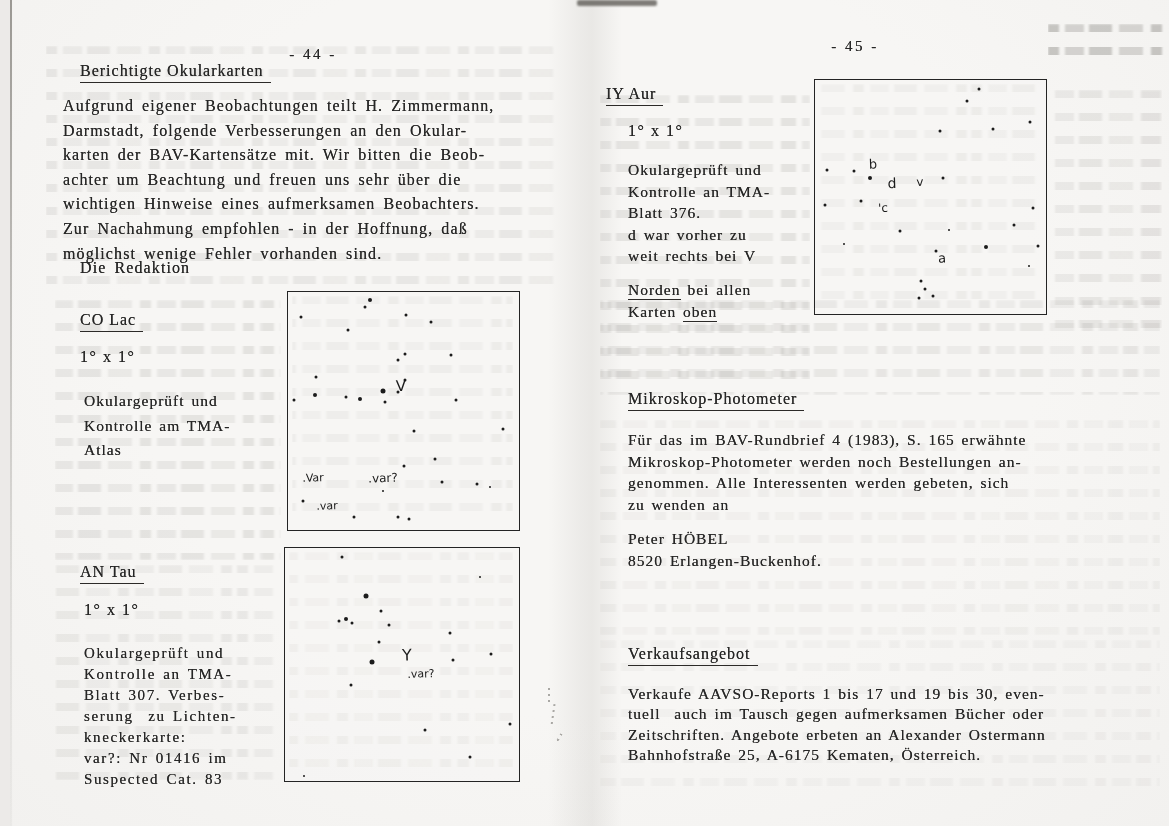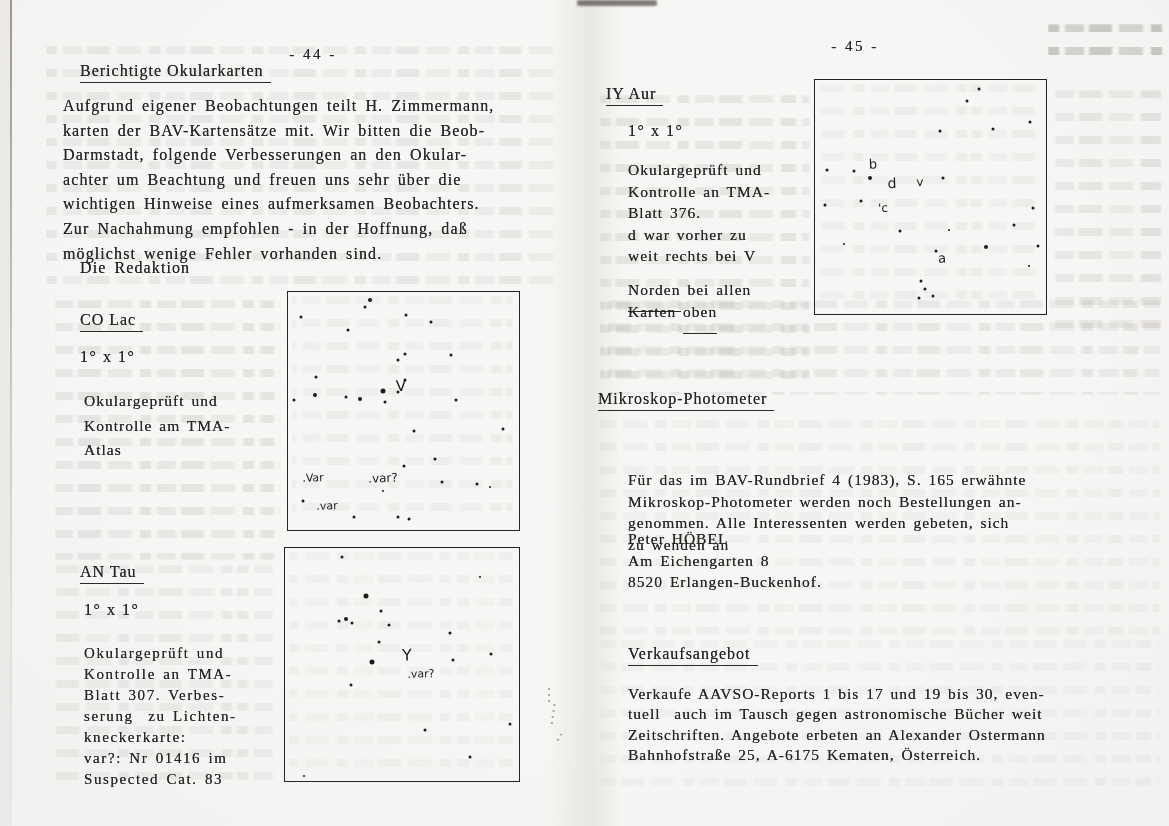--- a/index.html
+++ b/index.html
@@ -35,21 +35,21 @@
   }
 
   .tw{position:absolute;color:#262626;text-shadow:0 0 .45px rgba(45,43,40,.85);}
   .tline{white-space:pre;}
   .pagenum{font-size:15px;letter-spacing:2.5px;text-align:center;}
   .head{display:inline-block;border-bottom:1.4px solid #2c2a28;padding:0 7px 2px 0;
         font-size:16px;letter-spacing:1px;}
   .intro{font-size:16px;line-height:24.6px;letter-spacing:1.1px;word-spacing:3px;}
   .note{font-size:15.5px;letter-spacing:1px;word-spacing:2px;font-family:Liberation Serif, serif;}
   .size-line{font-size:16px;letter-spacing:1.5px;}
-  .u{border-bottom:1.4px solid #2c2a28;padding-bottom:13px;}
+  .u{border-bottom:1.4px solid #2c2a28;padding-bottom:1px;}
 
   .chartbox{position:absolute;border:1.6px solid #242424;background:rgba(255,255,255,.08);}
   .star{position:absolute;background:#1c1c1c;border-radius:50%;transform:translate(-50%,-50%);}
   .starlabel{position:absolute;font-family:"DejaVu Sans",sans-serif;color:#1b1b1b;
              transform:translate(-50%,-50%) rotate(-2deg);white-space:pre;}
 </style>
 </head>
 <body>
 
 <div class="paper"></div>
@@ -74,22 +74,22 @@
 <div class="ghost" style="left:1048px;top:24px;width:118px;height:46px;opacity:.32;"></div>
 
 <div class="tw pagenum" style="left:258px;top:46px;width:110px;">- 44 -</div>
 
 <div class="tw" style="left:80px;top:62px;">
   <span class="head">Berichtigte Okularkarten</span>
 </div>
 
 <div class="tw intro" style="left:63px;top:94px;width:500px;">
     <div class="tline">Aufgrund eigener Beobachtungen teilt H. Zimmermann,</div>
+    <div class="tline">Darmstadt, folgende Verbesserungen an den Okular-</div>
     <div class="tline">karten der BAV-Kartensätze mit. Wir bitten die Beob-</div>
-    <div class="tline">Darmstadt, folgende Verbesserungen an den Okular-</div>
     <div class="tline">achter um Beachtung und freuen uns sehr über die</div>
     <div class="tline">wichtigen Hinweise eines aufmerksamen Beobachters.</div>
     <div class="tline">Zur Nachahmung empfohlen - in der Hoffnung, daß</div>
     <div class="tline">möglichst wenige Fehler vorhanden sind.</div>
   </div>
 
 <div class="tw intro" style="left:80px;top:256px;">Die Redaktion</div>
 
 <div class="tw" style="left:80px;top:311px;">
   <span class="head">CO Lac</span>
@@ -220,36 +220,35 @@
     <span class="star" style="left: 47.5%; top: 89.5%; width: 3px; height: 3px;"></span>
     <span class="star" style="left: 45%; top: 93%; width: 3px; height: 3px;"></span>
     <span class="star" style="left: 51%; top: 92.5%; width: 3px; height: 3px;"></span>
     <span class="starlabel" style="left: 25%; top: 36%; font-size: 13px;">b</span>
     <span class="starlabel" style="left: 33.5%; top: 44%; font-size: 14px;">d</span>
     <span class="starlabel" style="left: 45.5%; top: 43.5%; font-size: 12px;">v</span>
     <span class="starlabel" style="left: 29.5%; top: 54.5%; font-size: 12px;">'c</span>
     <span class="starlabel" style="left: 55%; top: 76%; font-size: 13px;">a</span>
   </div>
 
-<div class="tw" style="left:598px;top:390px;">
+<div class="tw" style="left:628px;top:390px;">
   <span class="head">Mikroskop-Photometer</span>
 </div>
-<div class="tw note" style="left:628px;top:429px;line-height:21.5px;margin-top:40px;">
+<div class="tw note" style="left:628px;top:429px;line-height:21.5px;">
     <div class="tline">Für das im BAV-Rundbrief 4 (1983), S. 165 erwähnte</div>
     <div class="tline">Mikroskop-Photometer werden noch Bestellungen an-</div>
     <div class="tline">genommen. Alle Interessenten werden gebeten, sich</div>
     <div class="tline">zu wenden an</div>
   </div>
 <div class="tw note" style="left:628px;top:528px;line-height:21.5px;">
     <div class="tline">Peter HÖBEL</div>
-    <div class="tline">Am Eichengarten 8</div>
     <div class="tline">8520 Erlangen-Buckenhof.</div>
   </div>
 
 <div class="tw" style="left:628px;top:645px;">
   <span class="head">Verkaufsangebot</span>
 </div>
 <div class="tw note" style="left:628px;top:684px;line-height:20.3px;">
     <div class="tline">Verkaufe AAVSO-Reports 1 bis 17 und 19 bis 30, even-</div>
-    <div class="tline">tuell  auch im Tausch gegen astronomische Bücher weit</div>
+    <div class="tline">tuell  auch im Tausch gegen aufmerksamen Bücher oder</div>
     <div class="tline">Zeitschriften. Angebote erbeten an Alexander Ostermann</div>
     <div class="tline">Bahnhofstraße 25, A-6175 Kematen, Österreich.</div>
   </div>
 
 </body></html>

